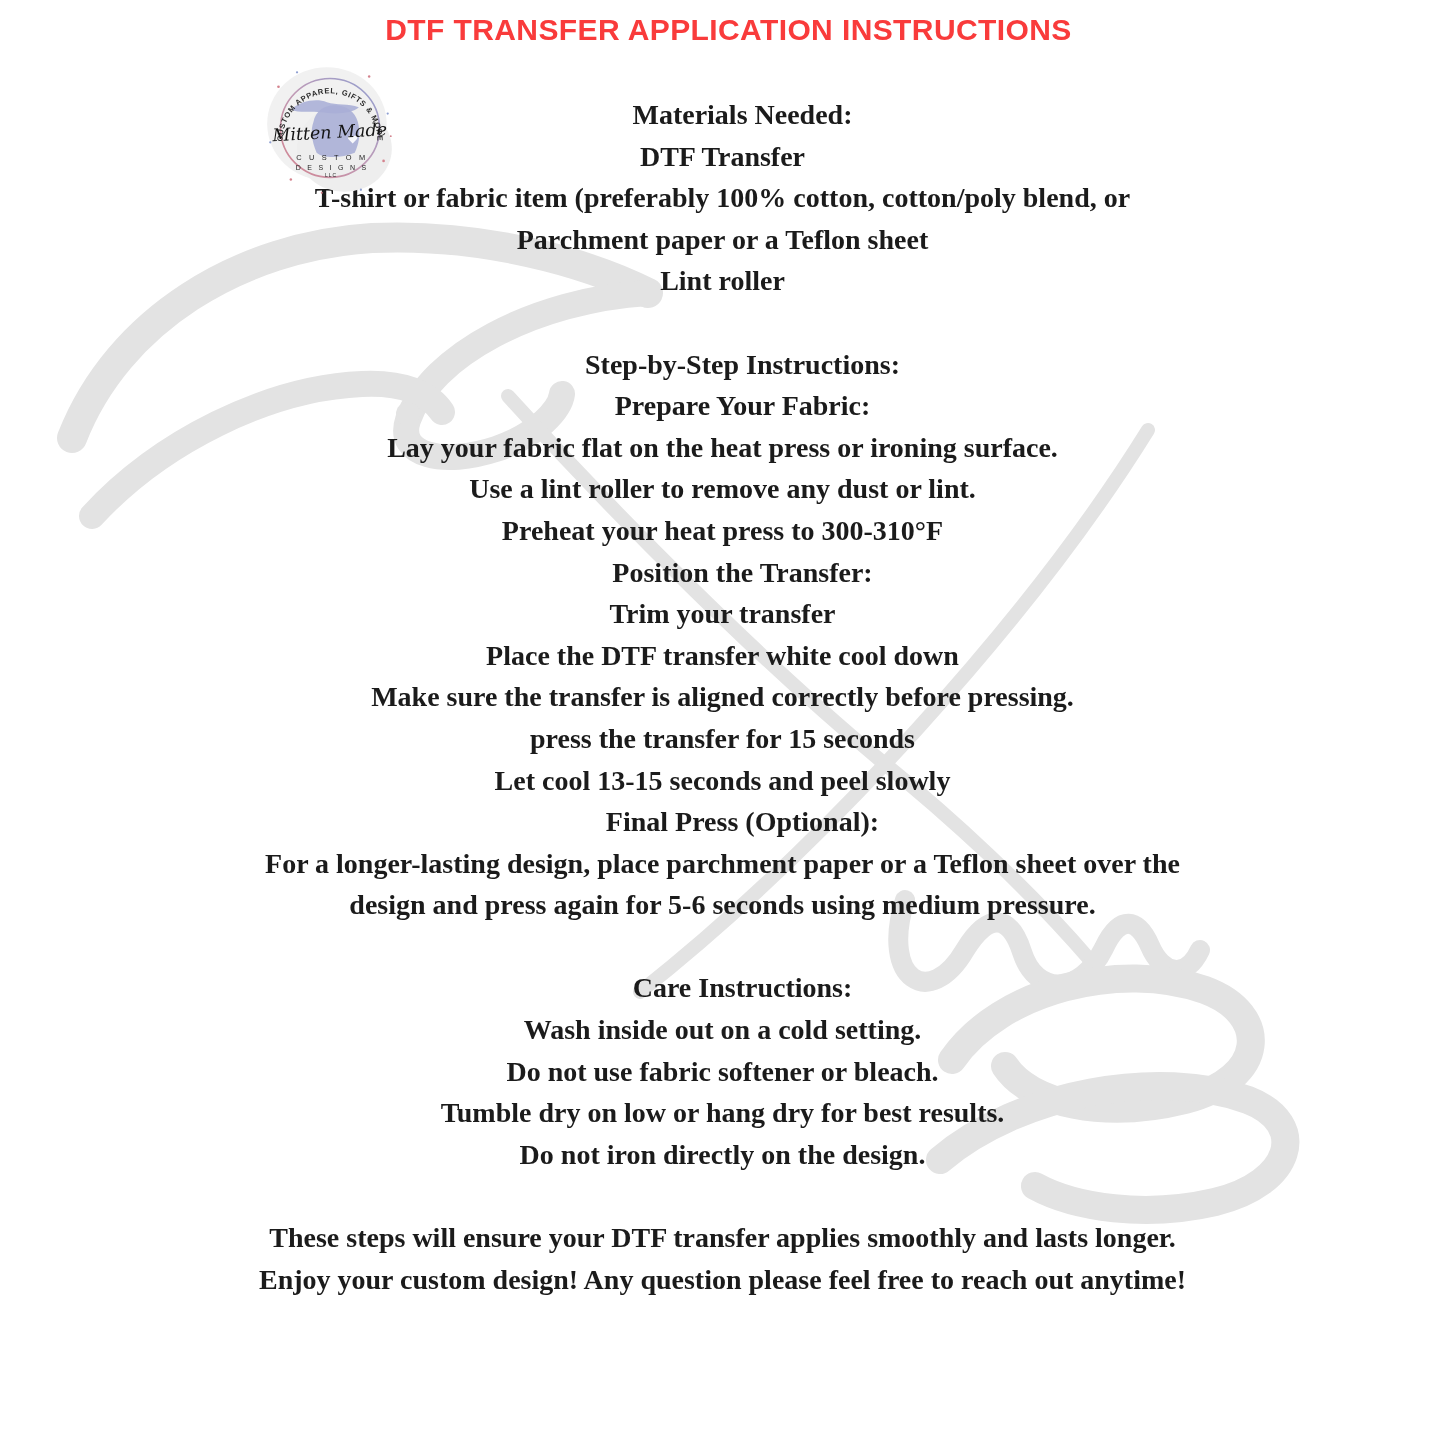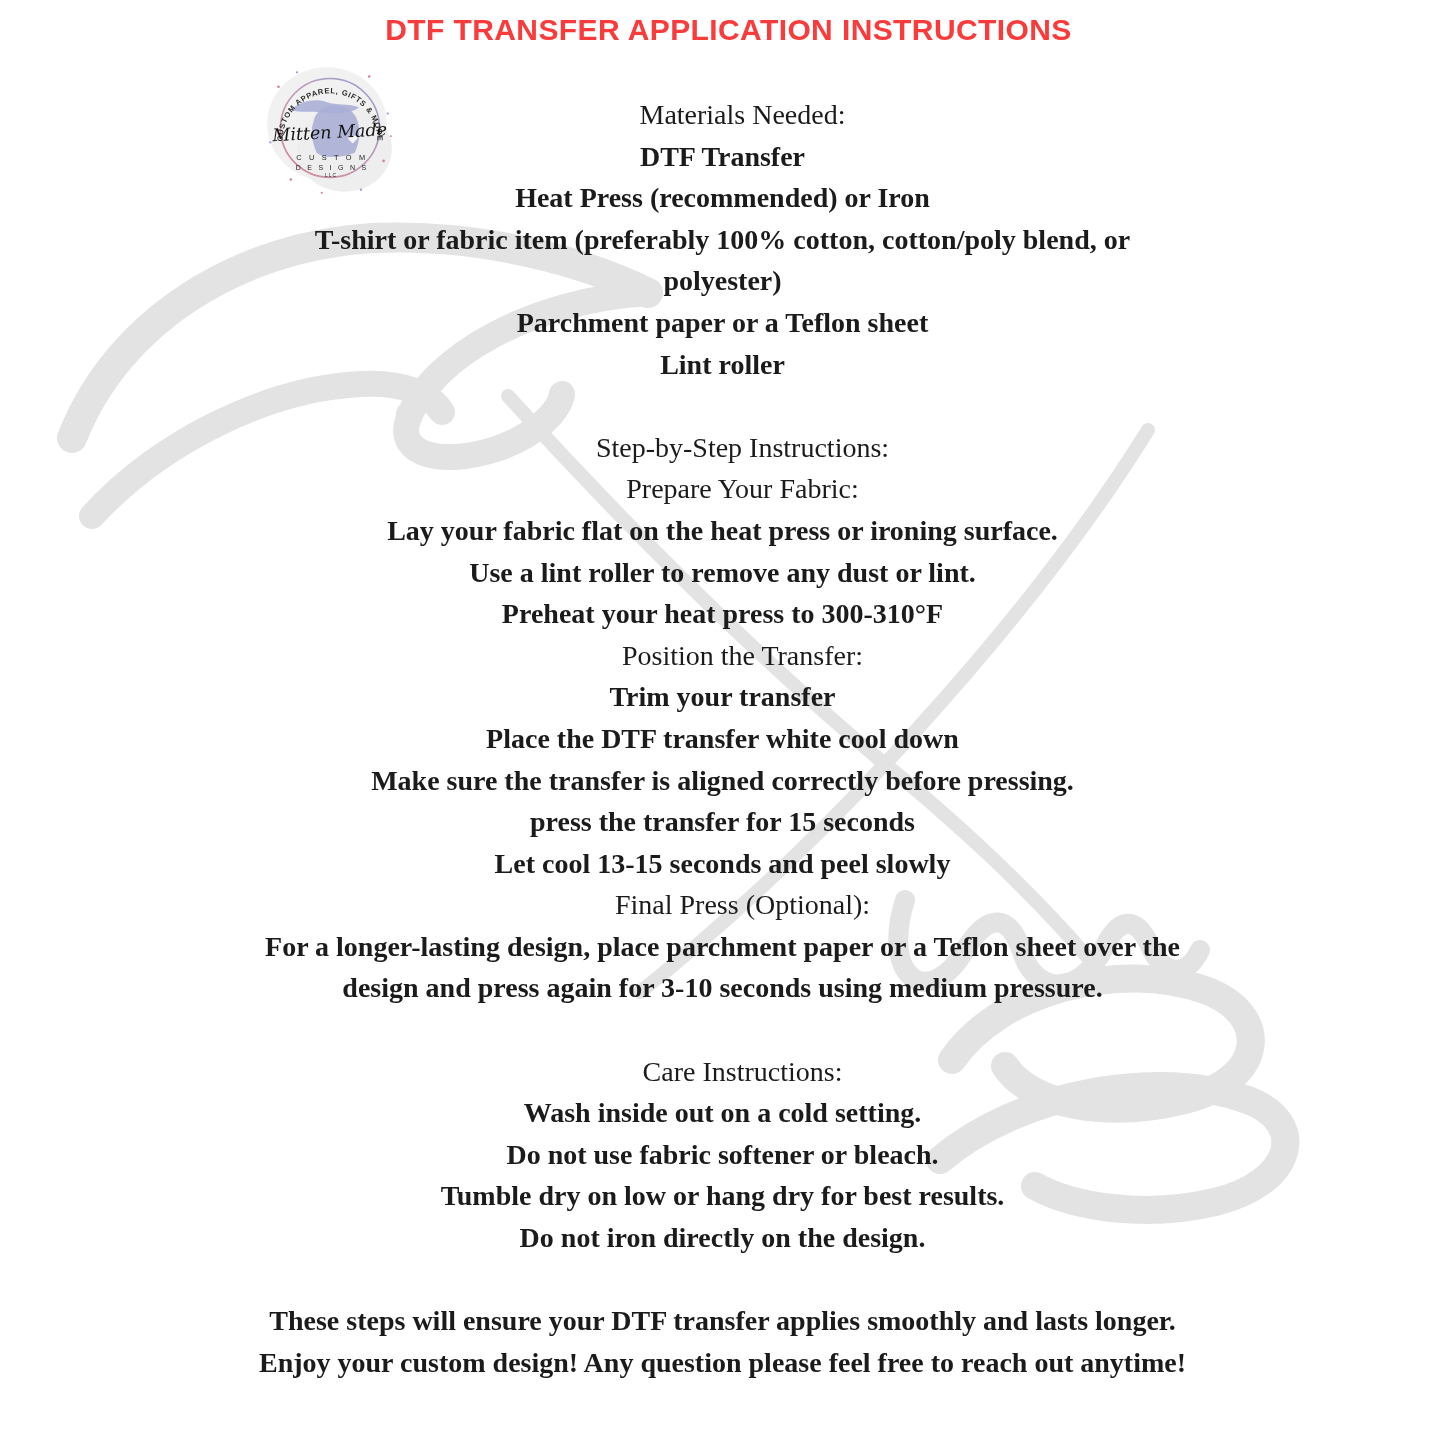--- a/index.html
+++ b/index.html
@@ -50,21 +50,21 @@
   
   .content{
     position:absolute;top:94px;left:0;width:100%;z-index:1;
     text-align:center;
   }
   .sec{margin-bottom:41.6px;}
   .sec:last-child{margin-bottom:0;}
   .line{
     line-height:41.6px;font-size:28px;white-space:nowrap;font-weight:bold;
   }
-  .line.bold{font-weight:normal;padding-left:40px;}
+  .line.bold{font-weight:bold;padding-left:40px;}
 </style>
 </head>
 <body>
 
 <div class="page">
 
   <svg class="watermark" viewBox="0 0 1445 1445" aria-hidden="true">
     <path class="wm-stroke" stroke-width="30" d="M 72 438 C 118 320 240 246 372 238 C 482 233 586 262 648 293"></path>
     <path class="wm-stroke" stroke-width="26" d="M 648 293 C 534 300 430 356 408 420 C 396 456 444 466 496 449 C 538 435 560 409 562 394"></path>
     <path class="wm-stroke" stroke-width="26" d="M 92 516 C 160 442 268 388 362 384 C 404 382 430 394 442 412"></path>
@@ -118,41 +118,39 @@
       <circle cx="8" cy="78" r="1.1" fill="#8f9fd1"></circle>
       <circle cx="58" cy="127" r="1" fill="#d4838e"></circle>
       <circle cx="125" cy="72" r="0.9" fill="#d4838e"></circle>
     </g>
   </svg>
 
   <main class="content">
       <section class="sec">
         <div class="line bold">Materials Needed:</div>
         <div class="line">DTF Transfer</div>
-        <div class="line">Heat Press (recommended) or Iron</div>
         <div class="line">T-shirt or fabric item (preferably 100% cotton, cotton/poly blend, or</div>
-        <div class="line">polyester)</div>
         <div class="line">Parchment paper or a Teflon sheet</div>
         <div class="line">Lint roller</div>
       </section>
       <section class="sec">
         <div class="line bold">Step-by-Step Instructions:</div>
         <div class="line bold">Prepare Your Fabric:</div>
         <div class="line">Lay your fabric flat on the heat press or ironing surface.</div>
         <div class="line">Use a lint roller to remove any dust or lint.</div>
         <div class="line">Preheat your heat press to 300-310°F</div>
         <div class="line bold">Position the Transfer:</div>
         <div class="line">Trim your transfer</div>
         <div class="line">Place the DTF transfer white cool down</div>
         <div class="line">Make sure the transfer is aligned correctly before pressing.</div>
         <div class="line">press the transfer for 15 seconds</div>
         <div class="line">Let cool 13-15 seconds and peel slowly</div>
         <div class="line bold">Final Press (Optional):</div>
         <div class="line">For a longer-lasting design, place parchment paper or a Teflon sheet over the</div>
-        <div class="line">design and press again for 3-10 seconds using medium pressure.</div>
+        <div class="line">design and press again for 5-6 seconds using medium pressure.</div>
       </section>
       <section class="sec">
         <div class="line bold">Care Instructions:</div>
         <div class="line">Wash inside out on a cold setting.</div>
         <div class="line">Do not use fabric softener or bleach.</div>
         <div class="line">Tumble dry on low or hang dry for best results.</div>
         <div class="line">Do not iron directly on the design.</div>
       </section>
       <section class="sec">
         <div class="line">These steps will ensure your DTF transfer applies smoothly and lasts longer.</div>

